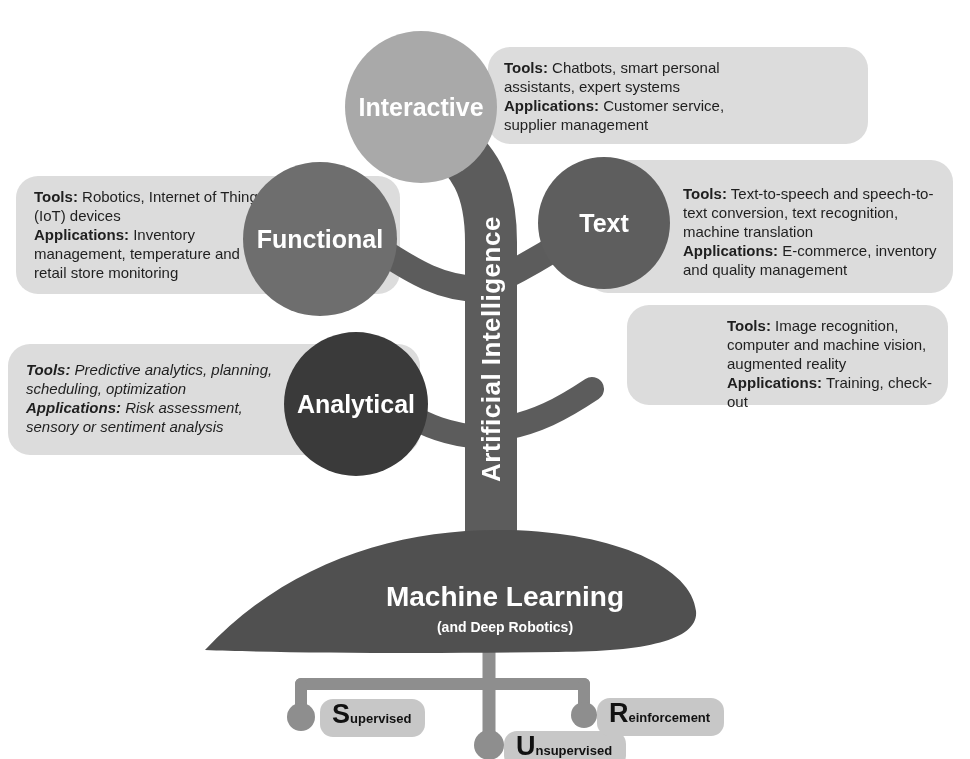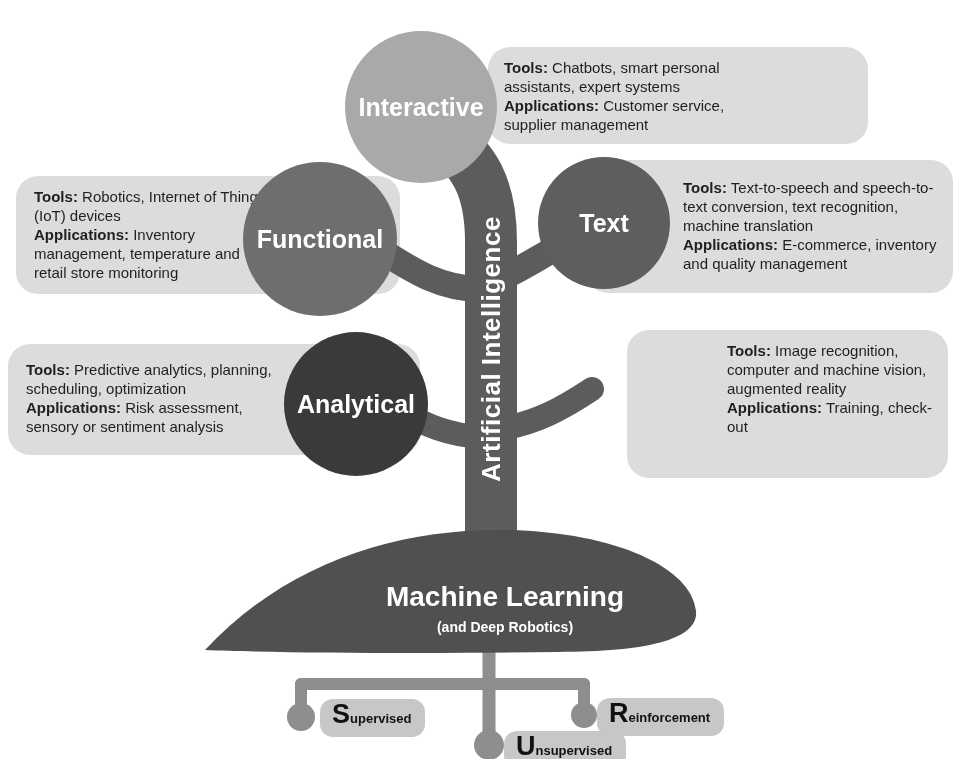--- a/index.html
+++ b/index.html
@@ -9,25 +9,25 @@
 
   .layer-svg { position:absolute; left:0; top:0; z-index:2; }
 
   
   .info-box { position:absolute; z-index:1; border-radius:22px; }
   .info-box p { font-size:15px; line-height:19px; color:#1f1f1f; }
   .box-interactive { left:488px; top:20px;  width:380px; height:97px;  padding:11px 0 0 16px; }
   .box-interactive p { width:238px; }
   .box-functional  { left:16px;  top:149px; width:384px; height:118px; padding:11px 0 0 18px; }
   .box-functional p { width:238px; }
-  .box-text        { left:586px; top:133px; width:367px; height:133px; padding:18px 0 0 97px; }
+  .box-text        { left:586px; top:133px; width:367px; height:133px; padding:24px 0 0 97px; }
   .box-text p { width:258px; }
-  .box-analytical  { left:8px;   top:317px; width:412px; height:111px; padding:16px 0 0 18px; }
+  .box-analytical  { left:8px;   top:317px; width:412px; height:111px; padding:16px 0 0 18px;font-style:italic; }
   .box-analytical p { width:252px; }
-  .box-vision      { left:627px; top:303px; width:321px; height:148px; padding:11px 0 0 100px; }
+  .box-vision      { left:627px; top:278px; width:321px; height:100px; padding:11px 0 0 100px; }
   .box-vision p { width:212px; }
 
   
   .node { position:absolute; z-index:3; border-radius:50%; display:flex; align-items:center; justify-content:center; }
   .node-label { color:#ffffff; font-weight:bold; font-size:25px; }
   .circle-interactive { left:345px; top:4px;   width:152px; height:152px; }
   .circle-functional  { left:243px; top:135px; width:154px; height:154px; }
   .circle-text        { left:538px; top:130px; width:132px; height:132px; }
   .circle-analytical  { left:284px; top:305px; width:144px; height:144px; }
   .circle-vision      { left:578px; top:276px; width:140px; height:140px; }

